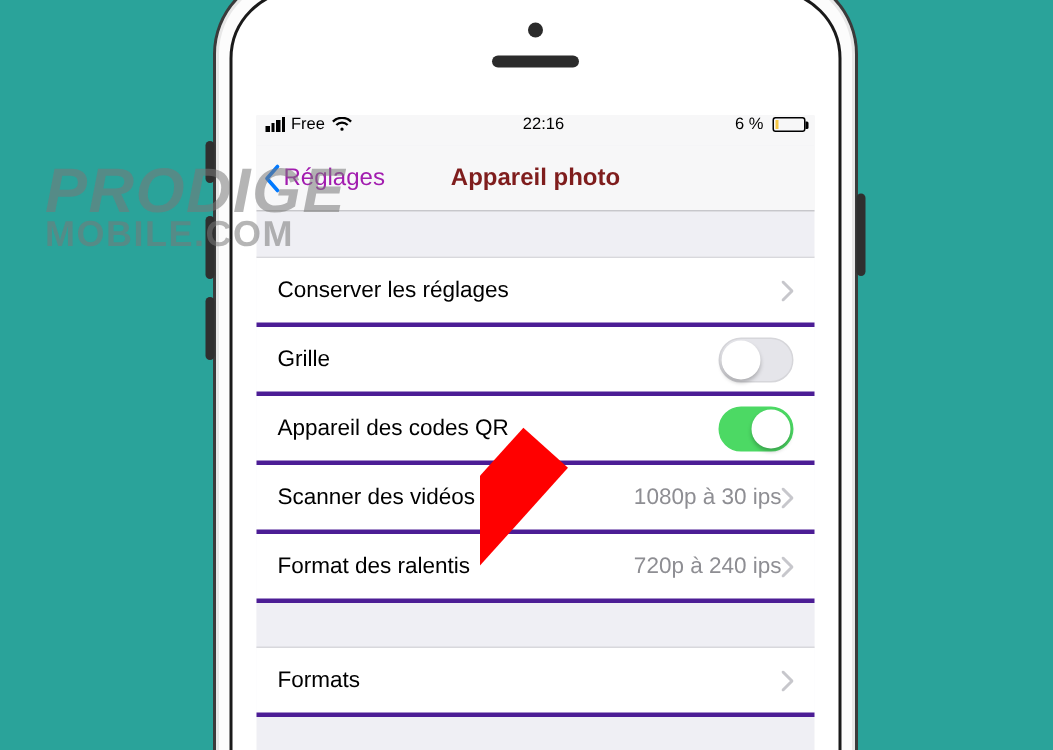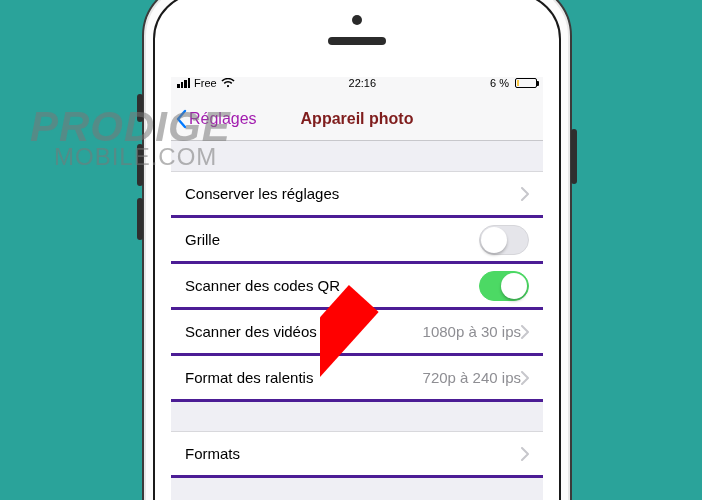--- a/index.html
+++ b/index.html
@@ -165,21 +165,21 @@
   .watermark {
     position: absolute;
     left: 30px; top: 108px;
     font-family: Arial, sans-serif;
     color: rgba(120,120,120,0.55);
     line-height: 0.9;
     user-select: none;
     pointer-events: none;
   }
   .watermark .l1 { font-size: 42px; font-weight: 900; letter-spacing: 1px; font-style: italic; }
-  .watermark .l2 { font-size: 24px; font-weight: 400; letter-spacing: 1px; margin-left: 24px; }
+  .watermark .l2 { font-size: 24px; font-weight: 700; letter-spacing: 1px; }
 
   
   .arrow {
     position: absolute;
     left: 320px; top: 284px;
     pointer-events: none;
   }
 </style>
 </head>
 <body>
@@ -245,21 +245,21 @@
         </div>
 
         <div class="row">
           <span class="label">Grille</span>
           <span class="toggle off">
               <span class="knob"></span>
             </span>
         </div>
 
         <div class="row">
-          <span class="label">Scanner des codes QR</span>
+          <span class="label">Appareil des codes QR</span>
           <span class="toggle on">
               <span class="knob"></span>
             </span>
         </div>
 
         <div class="row">
           <span class="label">Scanner des vidéos</span>
           <span class="value">1080p à 30 ips</span>
           <span class="chevron">
             <svg width="8" height="14" viewBox="0 0 8 14">

